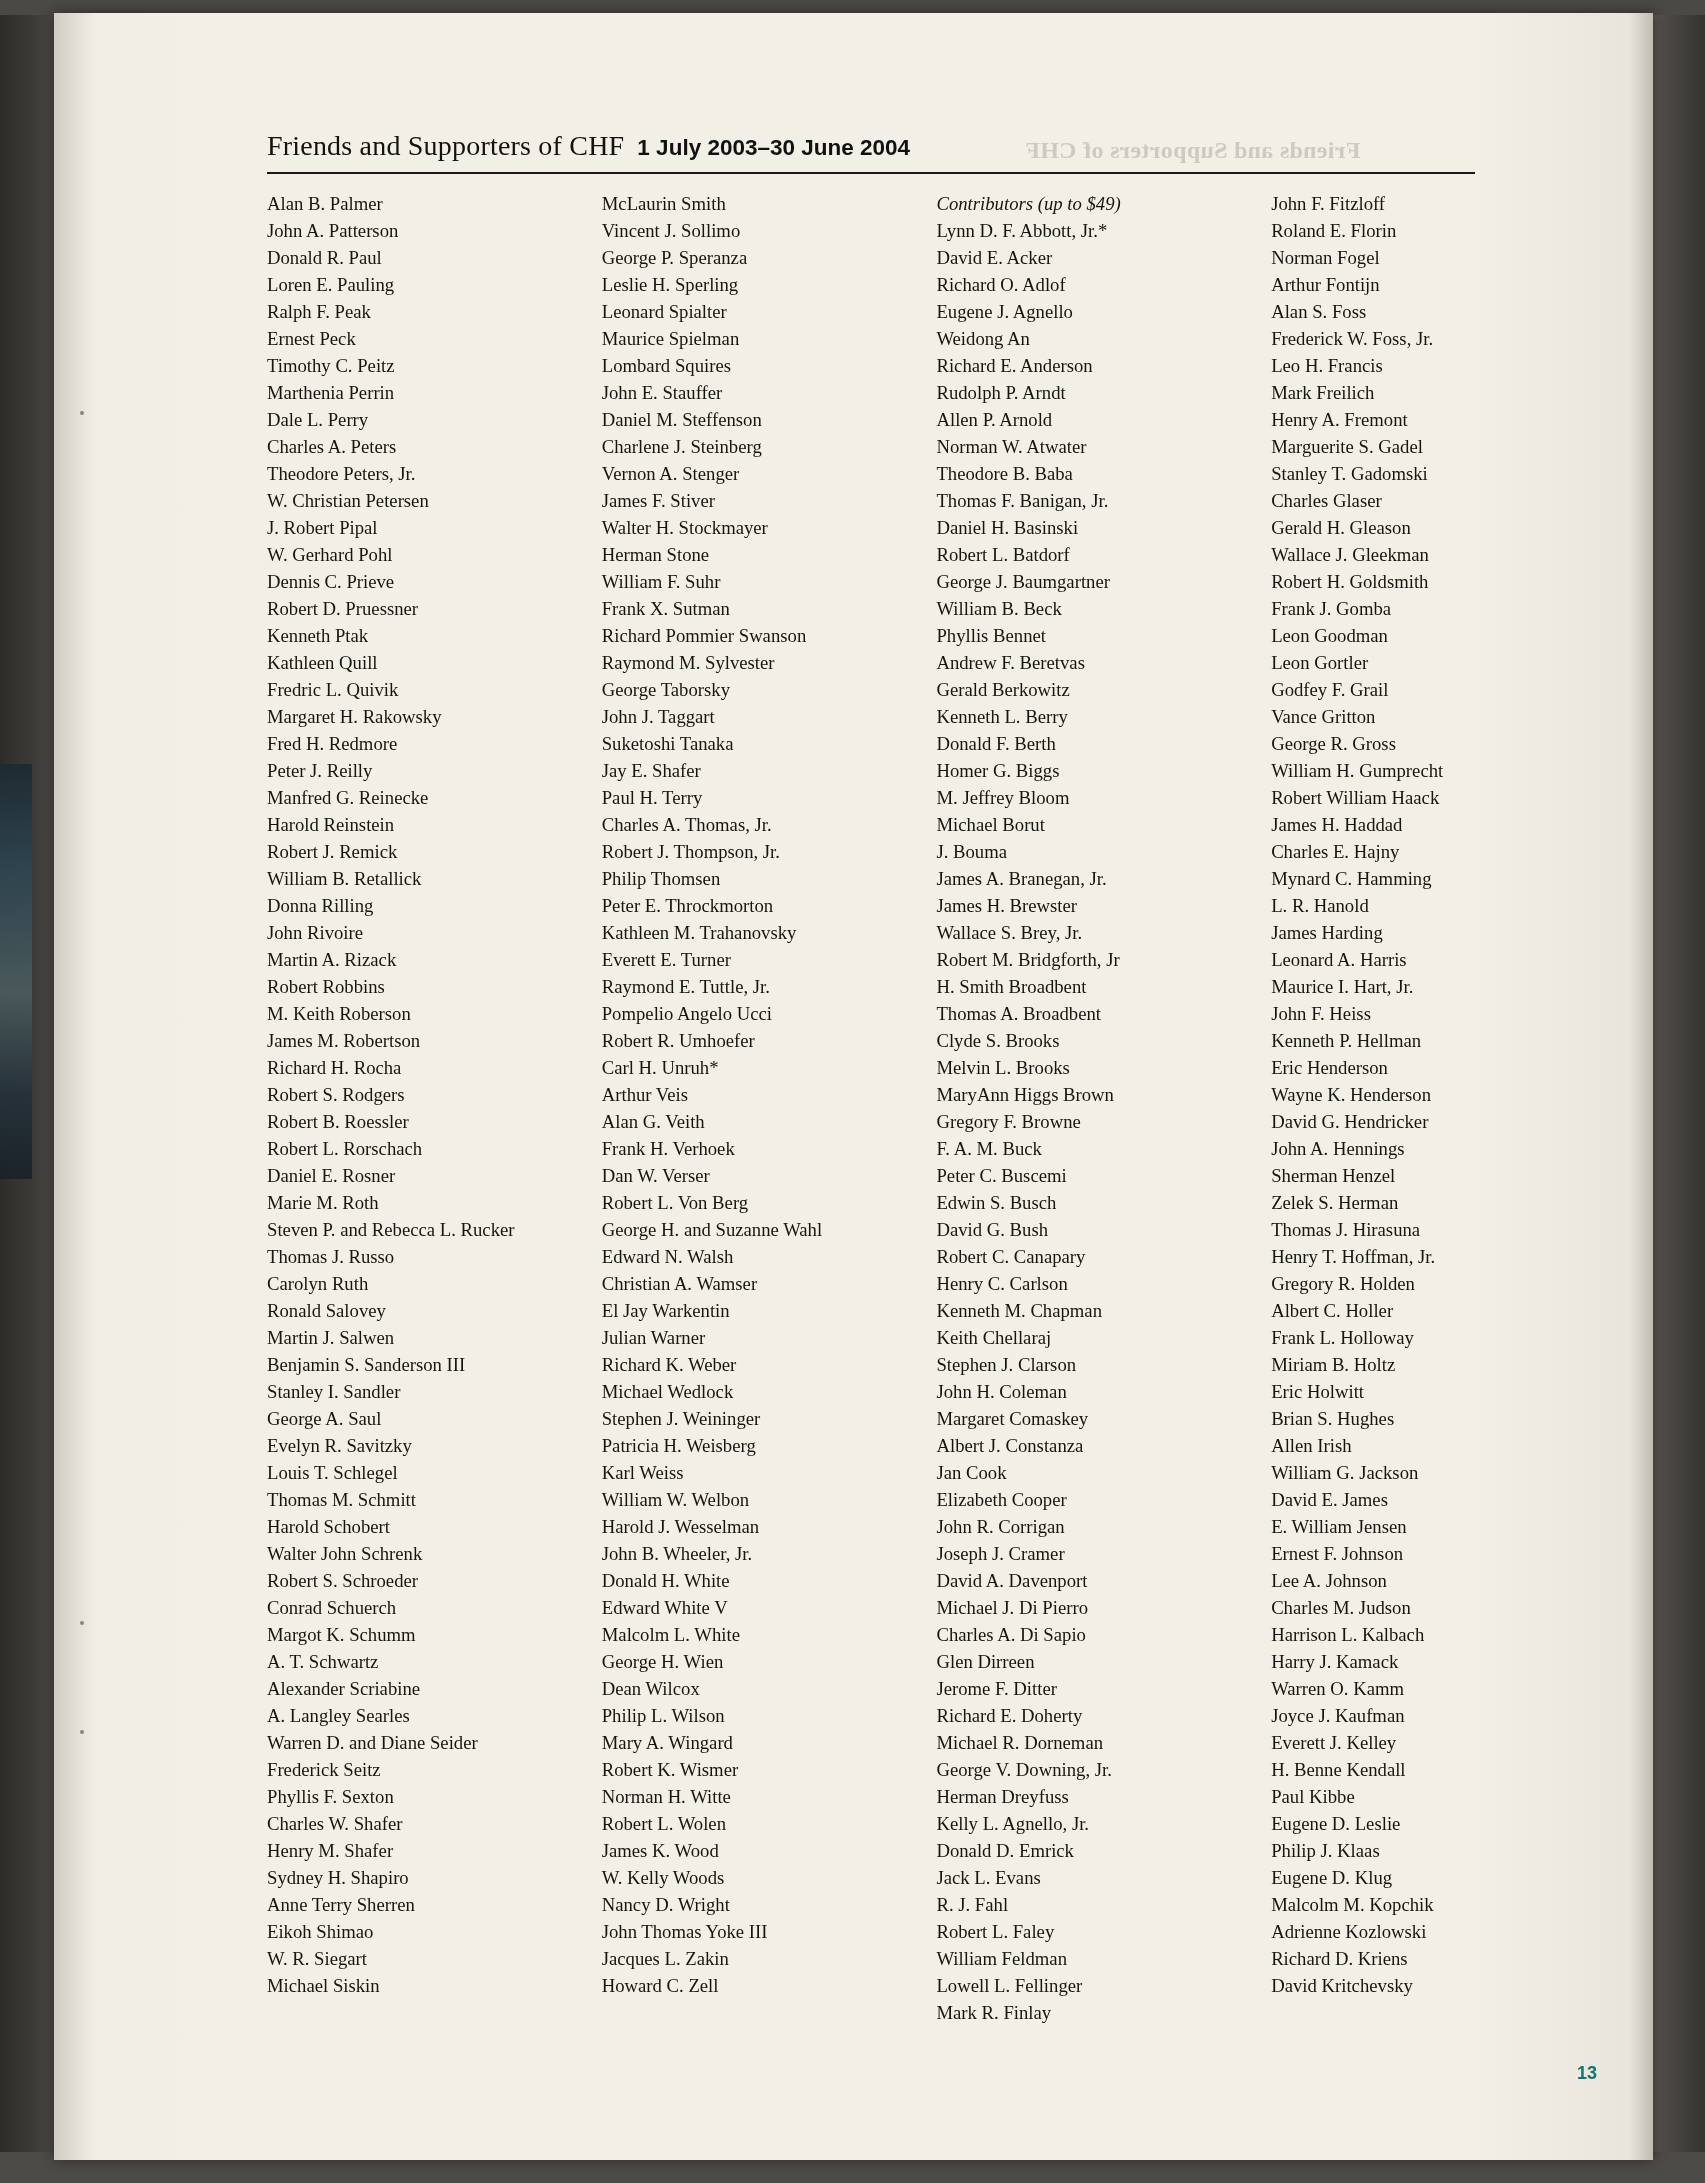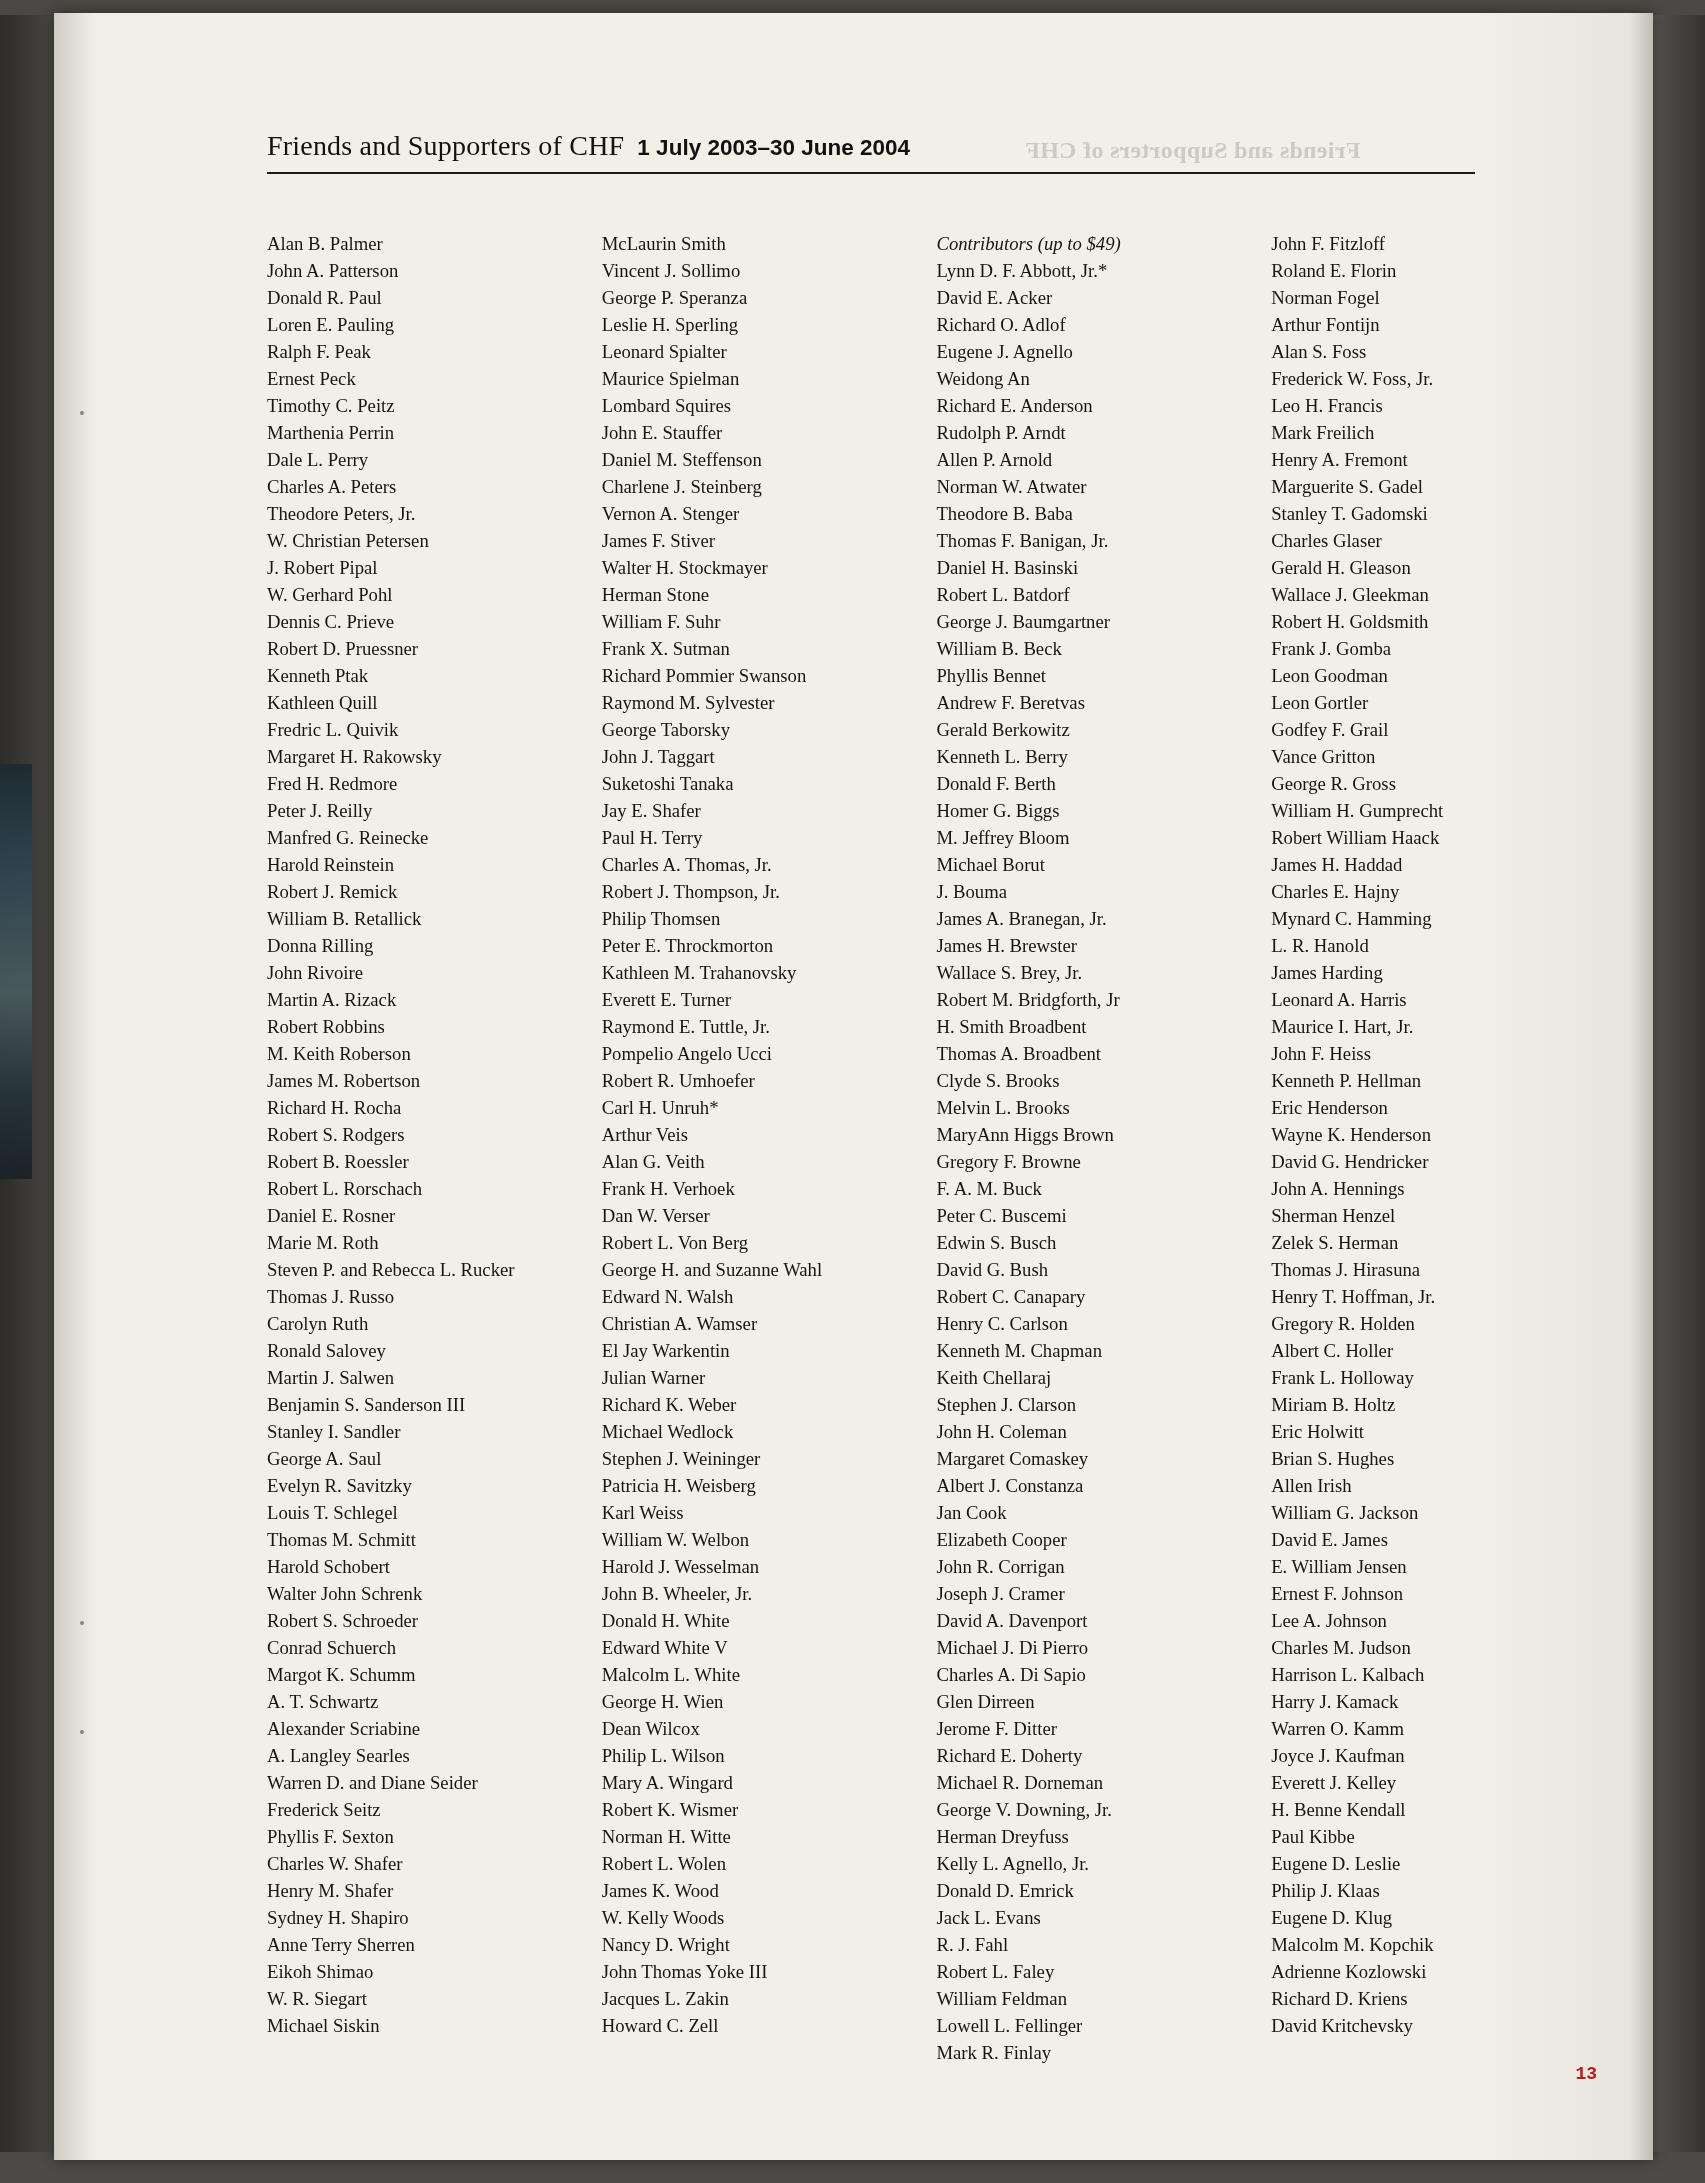--- a/index.html
+++ b/index.html
@@ -124,21 +124,20 @@
     height: 1.8px;
     background: #1a1a1a;
   }
   .columns {
     position: absolute;
     left: 0;
     top: 70px;
     width: 1244px;
     display: flex;
     gap: 12px;
-    margin-top: 40px;
   }
   .col {
     width: 332px;
     font-size: 18.7px;
     line-height: 27px;
     color: #17150f;
   }
   .col:nth-child(1) { width: 335px; }
   .col:nth-child(2) { width: 335px; }
   .col:nth-child(3) { width: 335px; }
@@ -147,24 +146,24 @@
     white-space: nowrap;
   }
   .col .subhead {
     font-style: italic;
     white-space: nowrap;
   }
   .page-number {
     position: absolute;
     right: 56px;
     bottom: 76px;
-    font-family: Liberation Mono, monospace;
+    font-family: Liberation Sans, sans-serif;
     font-size: 18px;
     font-weight: bold;
-    color: #b91c1c;
+    color: #0f766e;
     text-align: center;
   }
   .edge-mark {
     position: absolute;
     width: 4.1px;
     height: 4.1px;
     border-radius: 50%;
     background: rgba(60,55,48,0.55);
   }
 </style>

